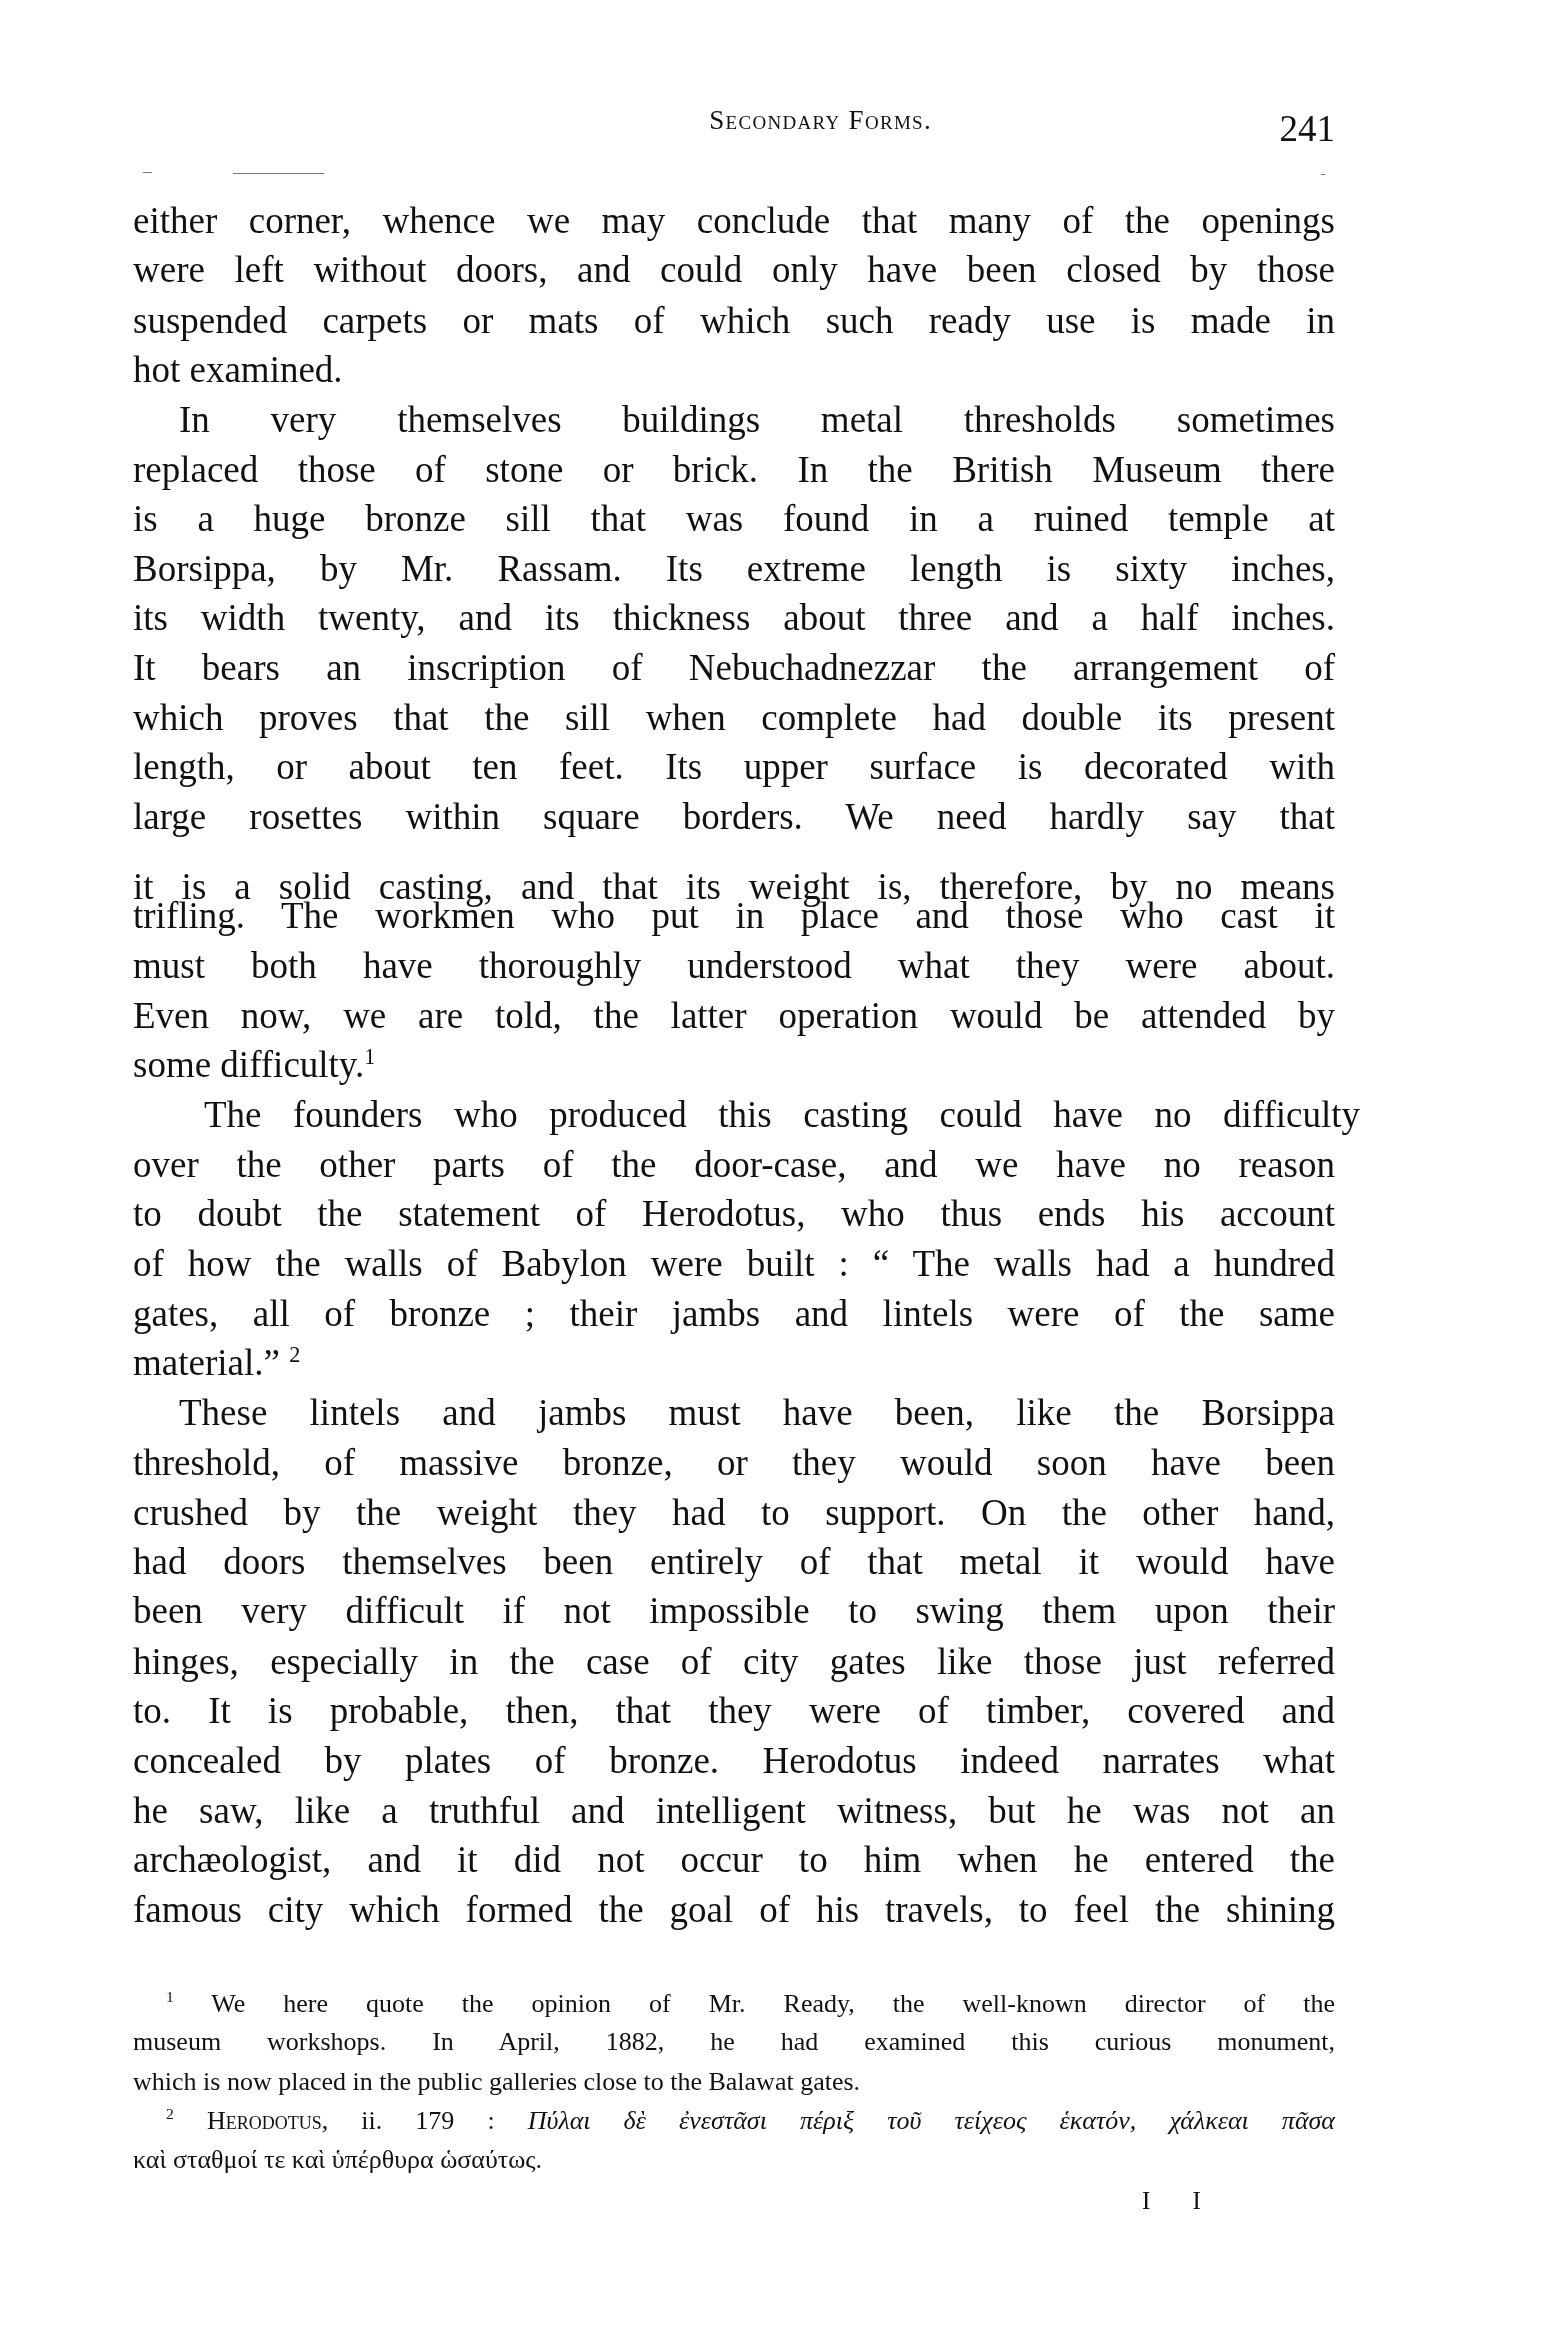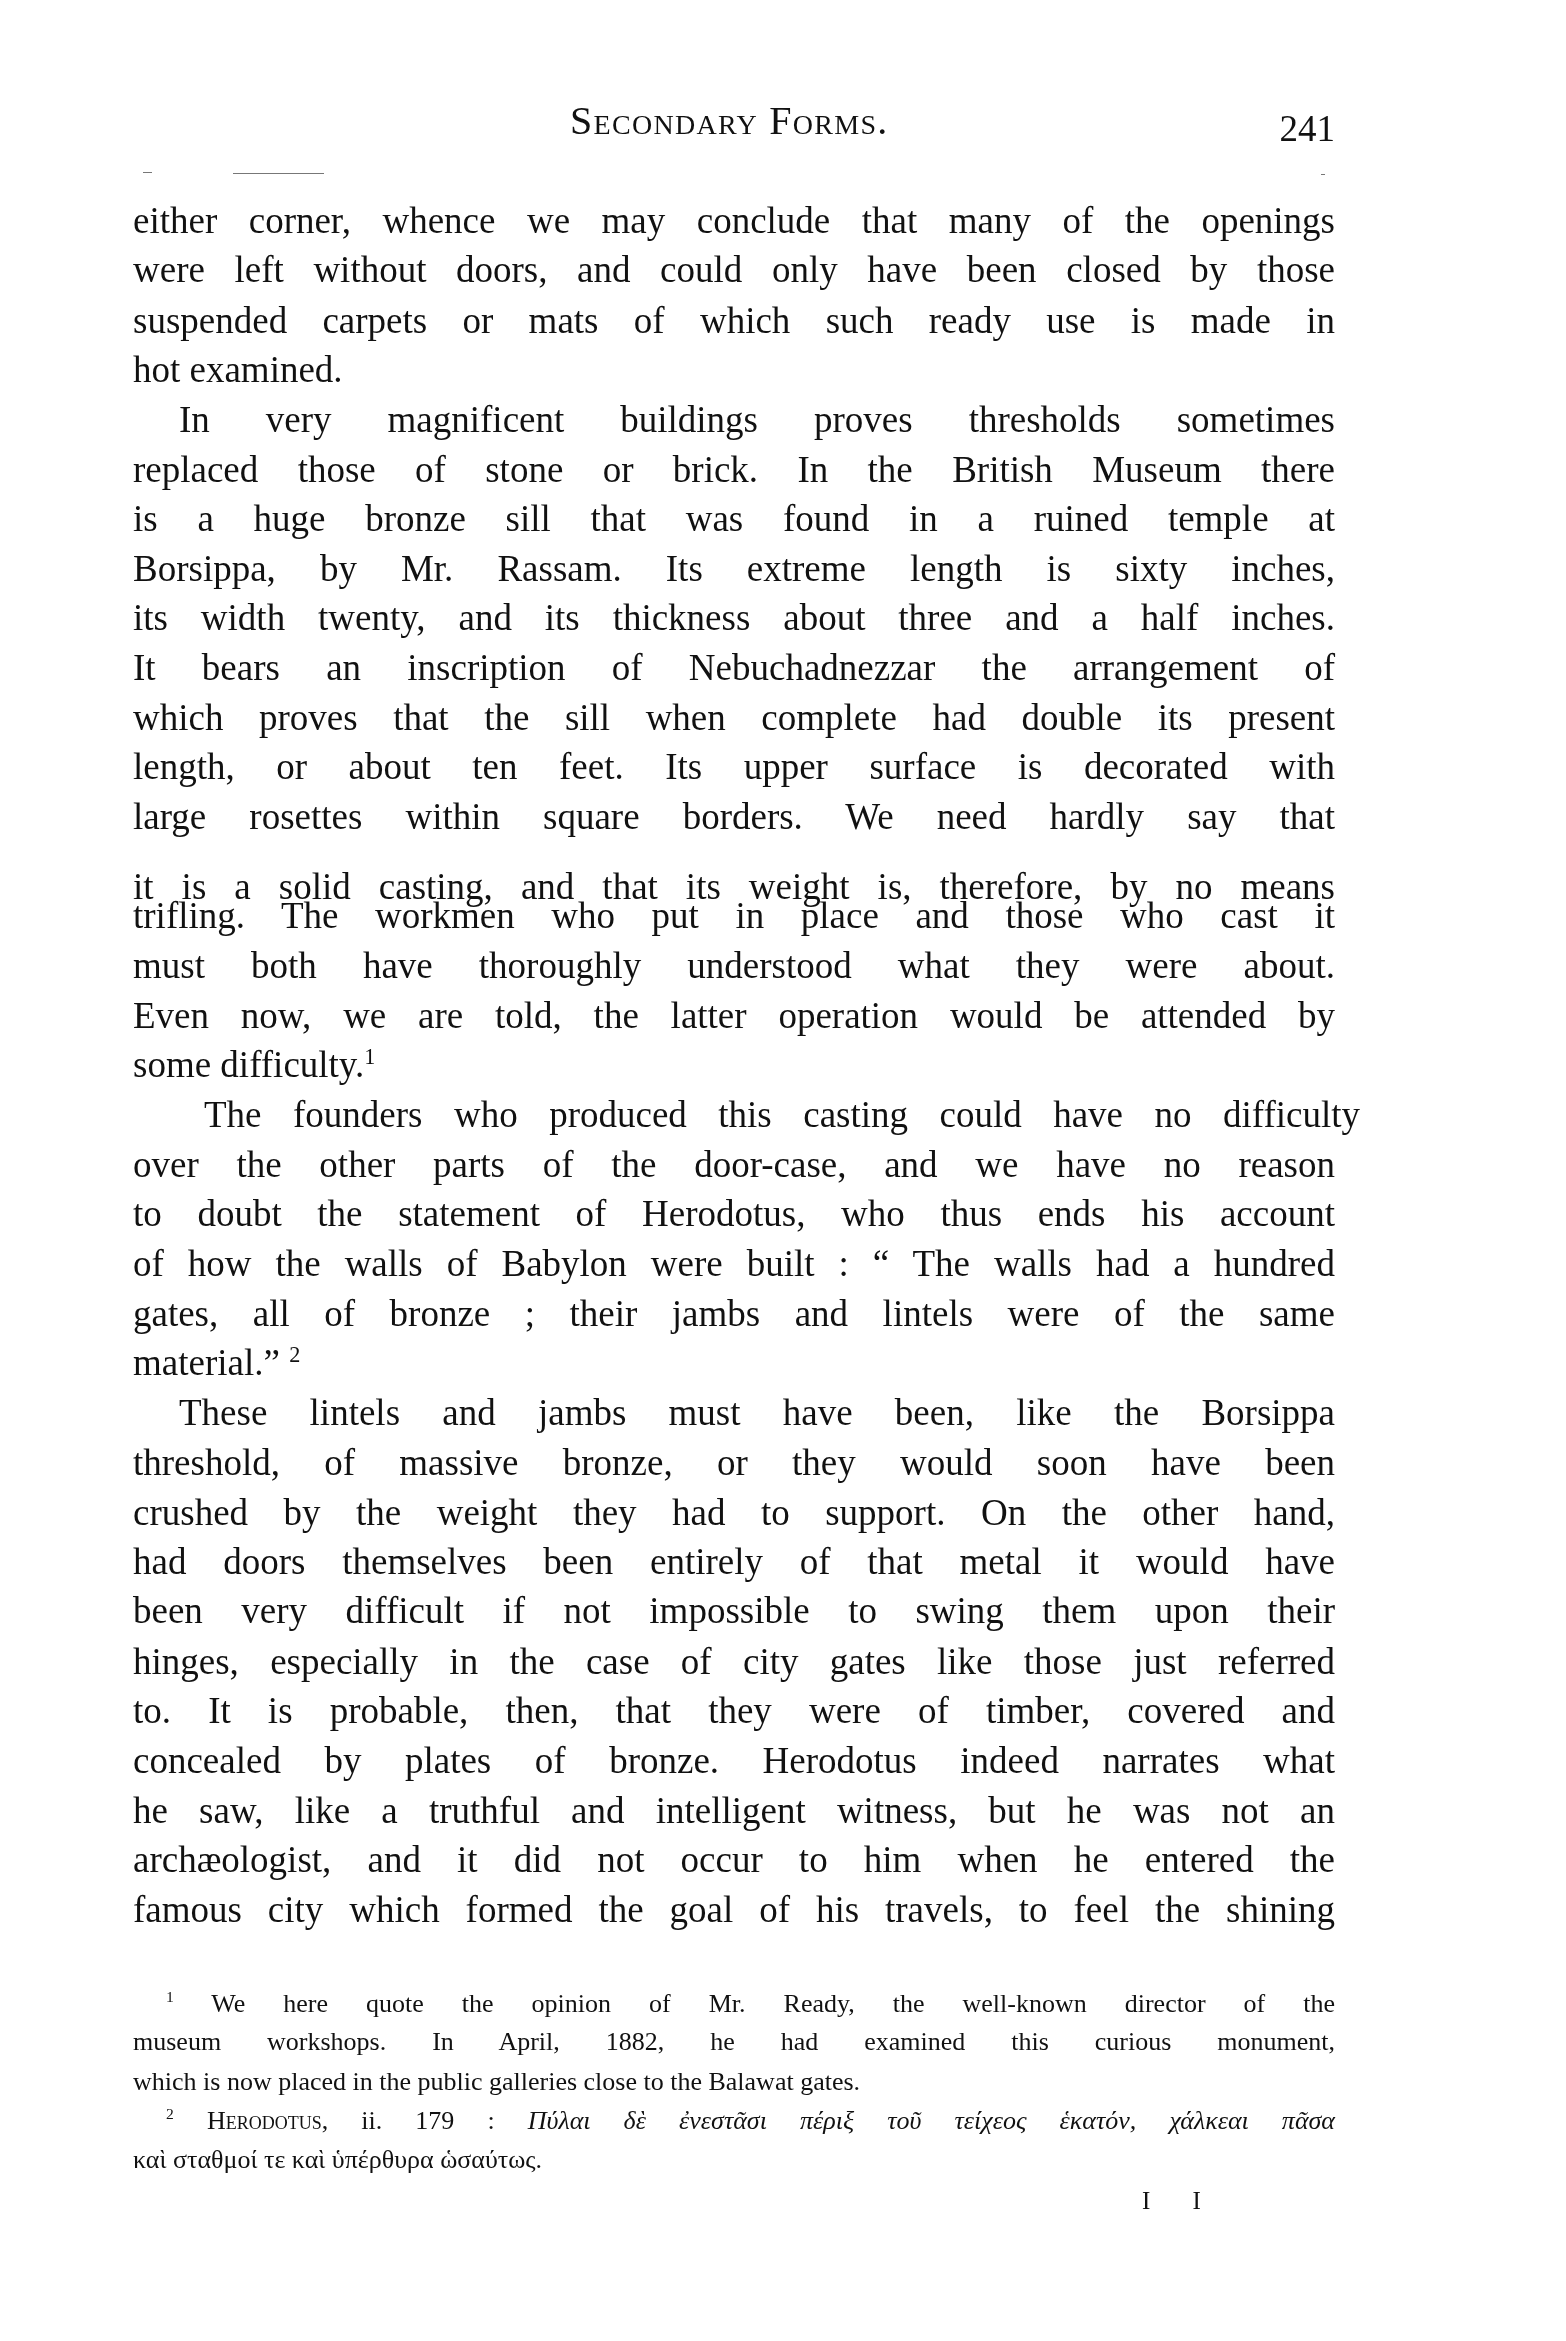--- a/index.html
+++ b/index.html
@@ -1,18 +1,18 @@
 <!DOCTYPE html>
 <html style="font-size:10px"><head>
 <meta charset="utf-8">
 <style>
   html, body { margin: 0; padding: 0; background: #ffffff; }
   body { width: 1567px; height: 2342px; position: relative; overflow: hidden; color: #111111; font-family: "Liberation Serif", "DejaVu Serif", serif; }
   .page { position: absolute; left: 0; top: 0; width: 1567px; height: 2342px; background: #ffffff; }
-  .running-head { position: absolute; top: 101px; left: 570px; width: 346px; height: 39px; font-size: 40px; line-height: 39px; font-variant: small-caps; letter-spacing: 1.3px; white-space: nowrap; text-align: left; }
+  .running-head { position: absolute; top: 101px; left: 586px; width: 346px; height: 39px; font-size: 27px; line-height: 39px; font-variant: small-caps; letter-spacing: 1.3px; white-space: nowrap; text-align: right; }
   .folio { position: absolute; top: 109px; left: 1272px; width: 63px; font-size: 37px; line-height: 39px; text-align: right; white-space: nowrap; }
   .rule-mark { position: absolute; height: 1.3px; background: #777777; }
   .body-line, .note-line { position: absolute; white-space: nowrap; overflow: visible; }
   .body-line { left: 133px; width: 1202px; height: 49px; font-size: 37px; line-height: 49px; text-align: justify; text-align-last: justify; }
   .body-line.indent { left: 179px; width: 1156px; }
   .body-line.last { text-align-last: left; }
   .note-line { left: 133px; width: 1202px; height: 39px; font-size: 26px; line-height: 39px; text-align: justify; text-align-last: justify; }
   .note-line.indent { left: 166px; width: 1169px; }
   .note-line.last { text-align-last: left; }
   .note-line.greek { }
@@ -30,21 +30,21 @@
 
   <div class="rule-mark" style="left:143px; top:172px; width:9px;"></div>
   <div class="rule-mark" style="left:233px; top:173px; width:91px;"></div>
   <div class="rule-mark" style="left:1321px; top:174px; width:3.8px;"></div>
 
   <div id="body-text">
       <div class="body-line" style="top: 196px;"><span>either corner, whence we may conclude that many of the openings</span></div>
       <div class="body-line" style="top: 245px;"><span>were left without doors, and could only have been closed by those</span></div>
       <div class="body-line" style="top: 296px;"><span>suspended carpets or mats of which such ready use is made in</span></div>
       <div class="body-line last" style="top: 345px;"><span>hot examined.</span></div>
-      <div class="body-line indent" style="top: 395px;"><span>In very magnificent buildings proves thresholds sometimes</span></div>
+      <div class="body-line indent" style="top: 395px;"><span>In very themselves buildings metal thresholds sometimes</span></div>
       <div class="body-line" style="top: 445px;"><span>replaced those of stone or brick.  In the British Museum there</span></div>
       <div class="body-line" style="top: 494px;"><span>is a huge bronze sill that was found in a ruined temple at</span></div>
       <div class="body-line" style="top: 544px;"><span>Borsippa, by Mr. Rassam.  Its extreme length is sixty inches,</span></div>
       <div class="body-line" style="top: 593px;"><span>its width twenty, and its thickness about three and a half inches.</span></div>
       <div class="body-line" style="top: 643px;"><span>It bears an inscription of Nebuchadnezzar the arrangement of</span></div>
       <div class="body-line" style="top: 693px;"><span>which proves that the sill when complete had double its present</span></div>
       <div class="body-line" style="top: 742px;"><span>length, or about ten feet.  Its upper surface is decorated with</span></div>
       <div class="body-line" style="top: 792px;"><span>large rosettes within square borders.  We need hardly say that</span></div>
       <div class="body-line" style="top: 842px; margin-top: 20px;"><span>it is a solid casting, and that its weight is, therefore, by no means</span></div>
       <div class="body-line" style="top: 891px;"><span>trifling.  The workmen who put in place and those who cast it</span></div>

